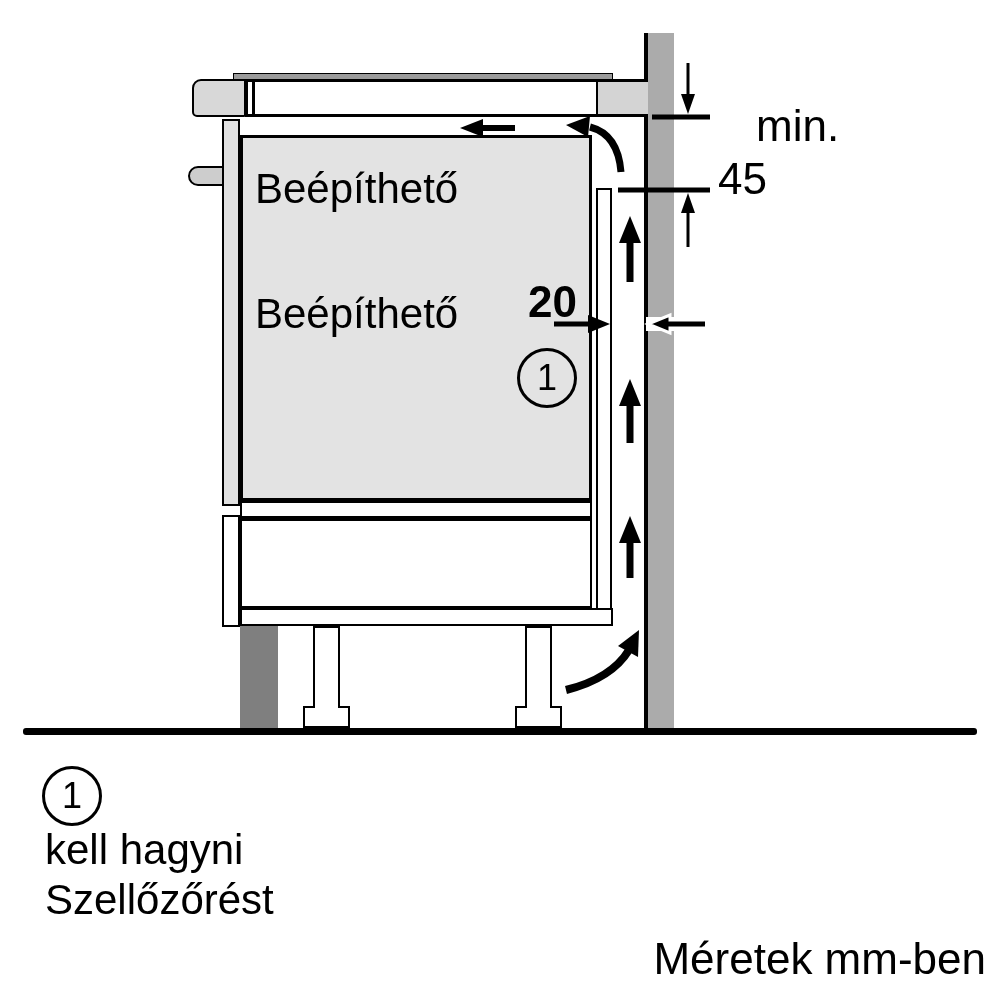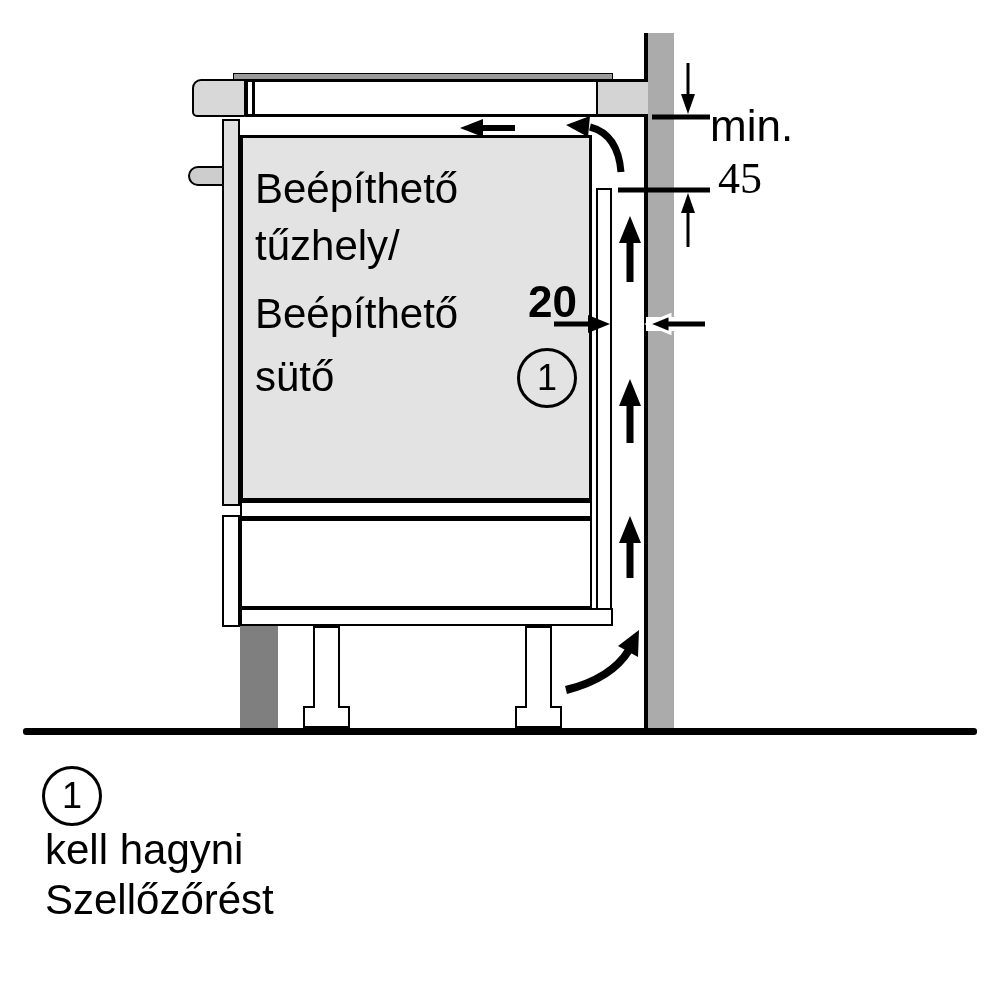--- a/index.html
+++ b/index.html
@@ -38,22 +38,22 @@
   .stem-left   { left: 313px; top: 626px; width: 27px; height: 82px; }
   .stem-right  { left: 525px; top: 626px; width: 27px; height: 82px; }
 
   .svg-overlay { position: absolute; left: 0; top: 0; }
 
   
   .t { position: absolute; white-space: nowrap; }
   .appliance-block-1 { left: 255px; top: 160px; font-size: 42px; line-height: 57px; }
   .appliance-block-2 { left: 255px; top: 282px; font-size: 42px; line-height: 63px; }
   .gap-dim-label { left: 528px; top: 280px; font-size: 44px; line-height: 44px; font-weight: bold; }
-  .min-label  { left: 710px; top: 104px; font-size: 44px; line-height: 44px; }
-  .min-value  { left: 718px; top: 157px; font-size: 44px; line-height: 44px; font-family: Liberation Serif, serif; }
+  .min-label  { left: 756px; top: 104px; font-size: 44px; line-height: 44px; }
+  .min-value  { left: 718px; top: 157px; font-size: 44px; line-height: 44px; }
   .circle-num {
     position: absolute; border: 3px solid #000; border-radius: 50%;
     display: flex; align-items: center; justify-content: center;
     background: transparent;
   }
   .callout-circle { left: 517px; top: 348px; width: 54px; height: 54px; font-size: 36px; }
   .legend-circle  { left: 42px;  top: 766px; width: 54px; height: 54px; font-size: 36px; }
   .legend-text    { left: 45px;  top: 825px; font-size: 42px; line-height: 50px; }
   .units-note     { right: 14px; top: 937px; font-size: 44px; line-height: 44px; }
 </style>
@@ -132,38 +132,37 @@
     </g>
     <g>
       <line x1="646" y1="324" x2="708" y2="324" stroke="#fff" stroke-width="14"></line>
       <polygon points="648,324 670,315 670,333" fill="#000" stroke="#fff" stroke-width="3"></polygon>
       <line x1="668" y1="324" x2="705" y2="324" stroke="#000" stroke-width="5"></line>
     </g>
   </svg>
 
   <div class="t appliance-block-1">
     <div>Beépíthető</div>
-    <div>tűzhely/</div>
   </div>
   <div class="t appliance-block-2">
     <div>Beépíthető</div>
-    <div>sütő</div>
   </div>
 
   <div class="t gap-dim-label">20</div>
 
   <div class="circle-num callout-circle">
     <span>1</span>
   </div>
 
   <div class="t min-label">min.</div>
   <div class="t min-value">45</div>
 
   <div class="circle-num legend-circle">
     <span>1</span>
   </div>
   <div class="t legend-text">
     <div>kell hagyni</div>
     <div>Szellőzőrést</div>
   </div>
 
+  <div class="t units-note">Méretek mm-ben</div>
 
 </div>
 
 </body></html>

